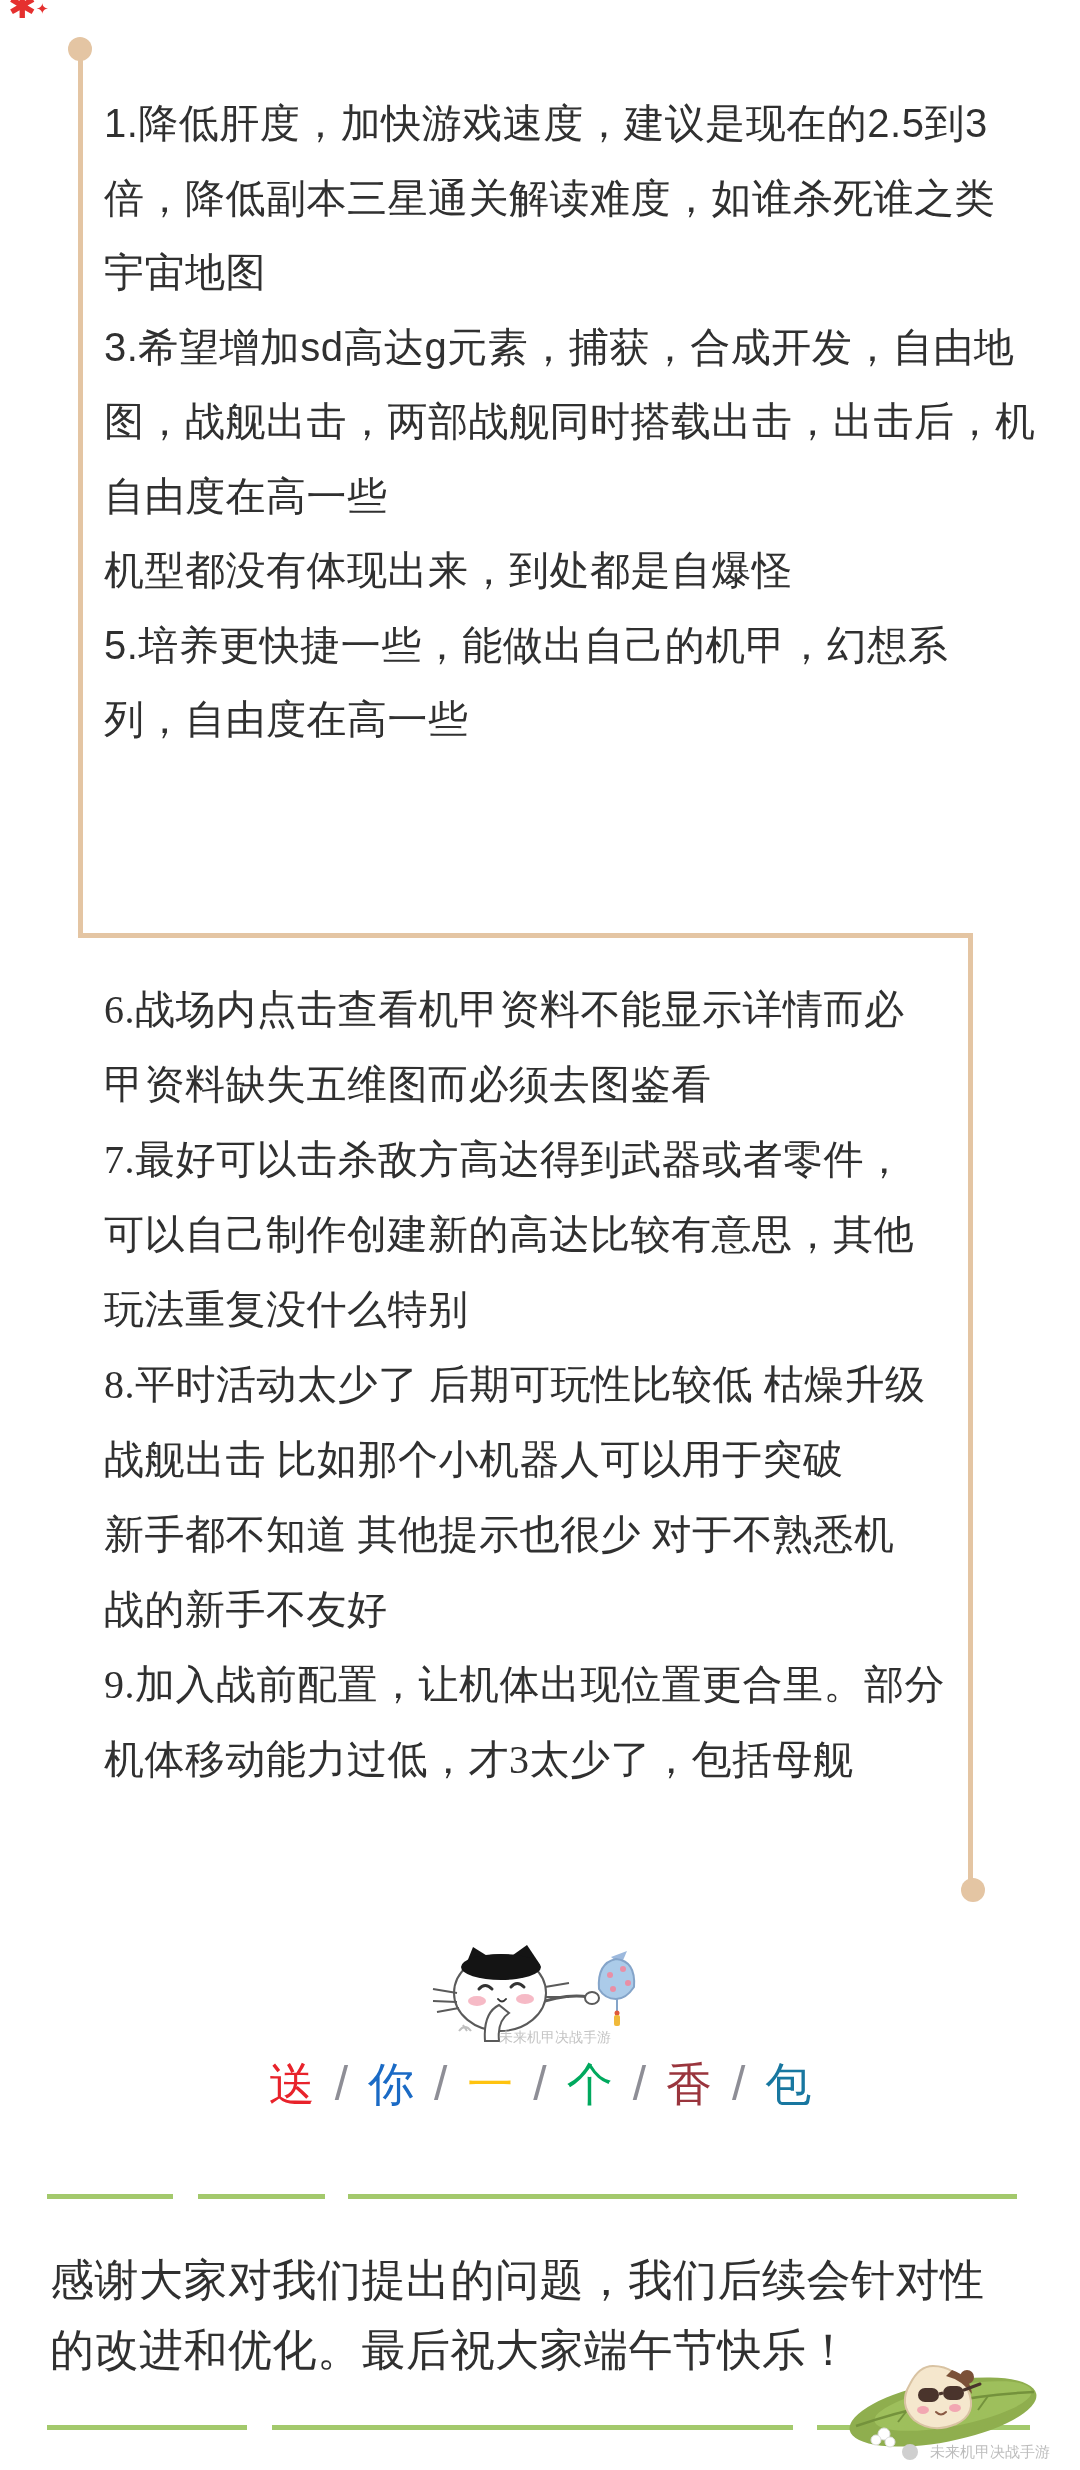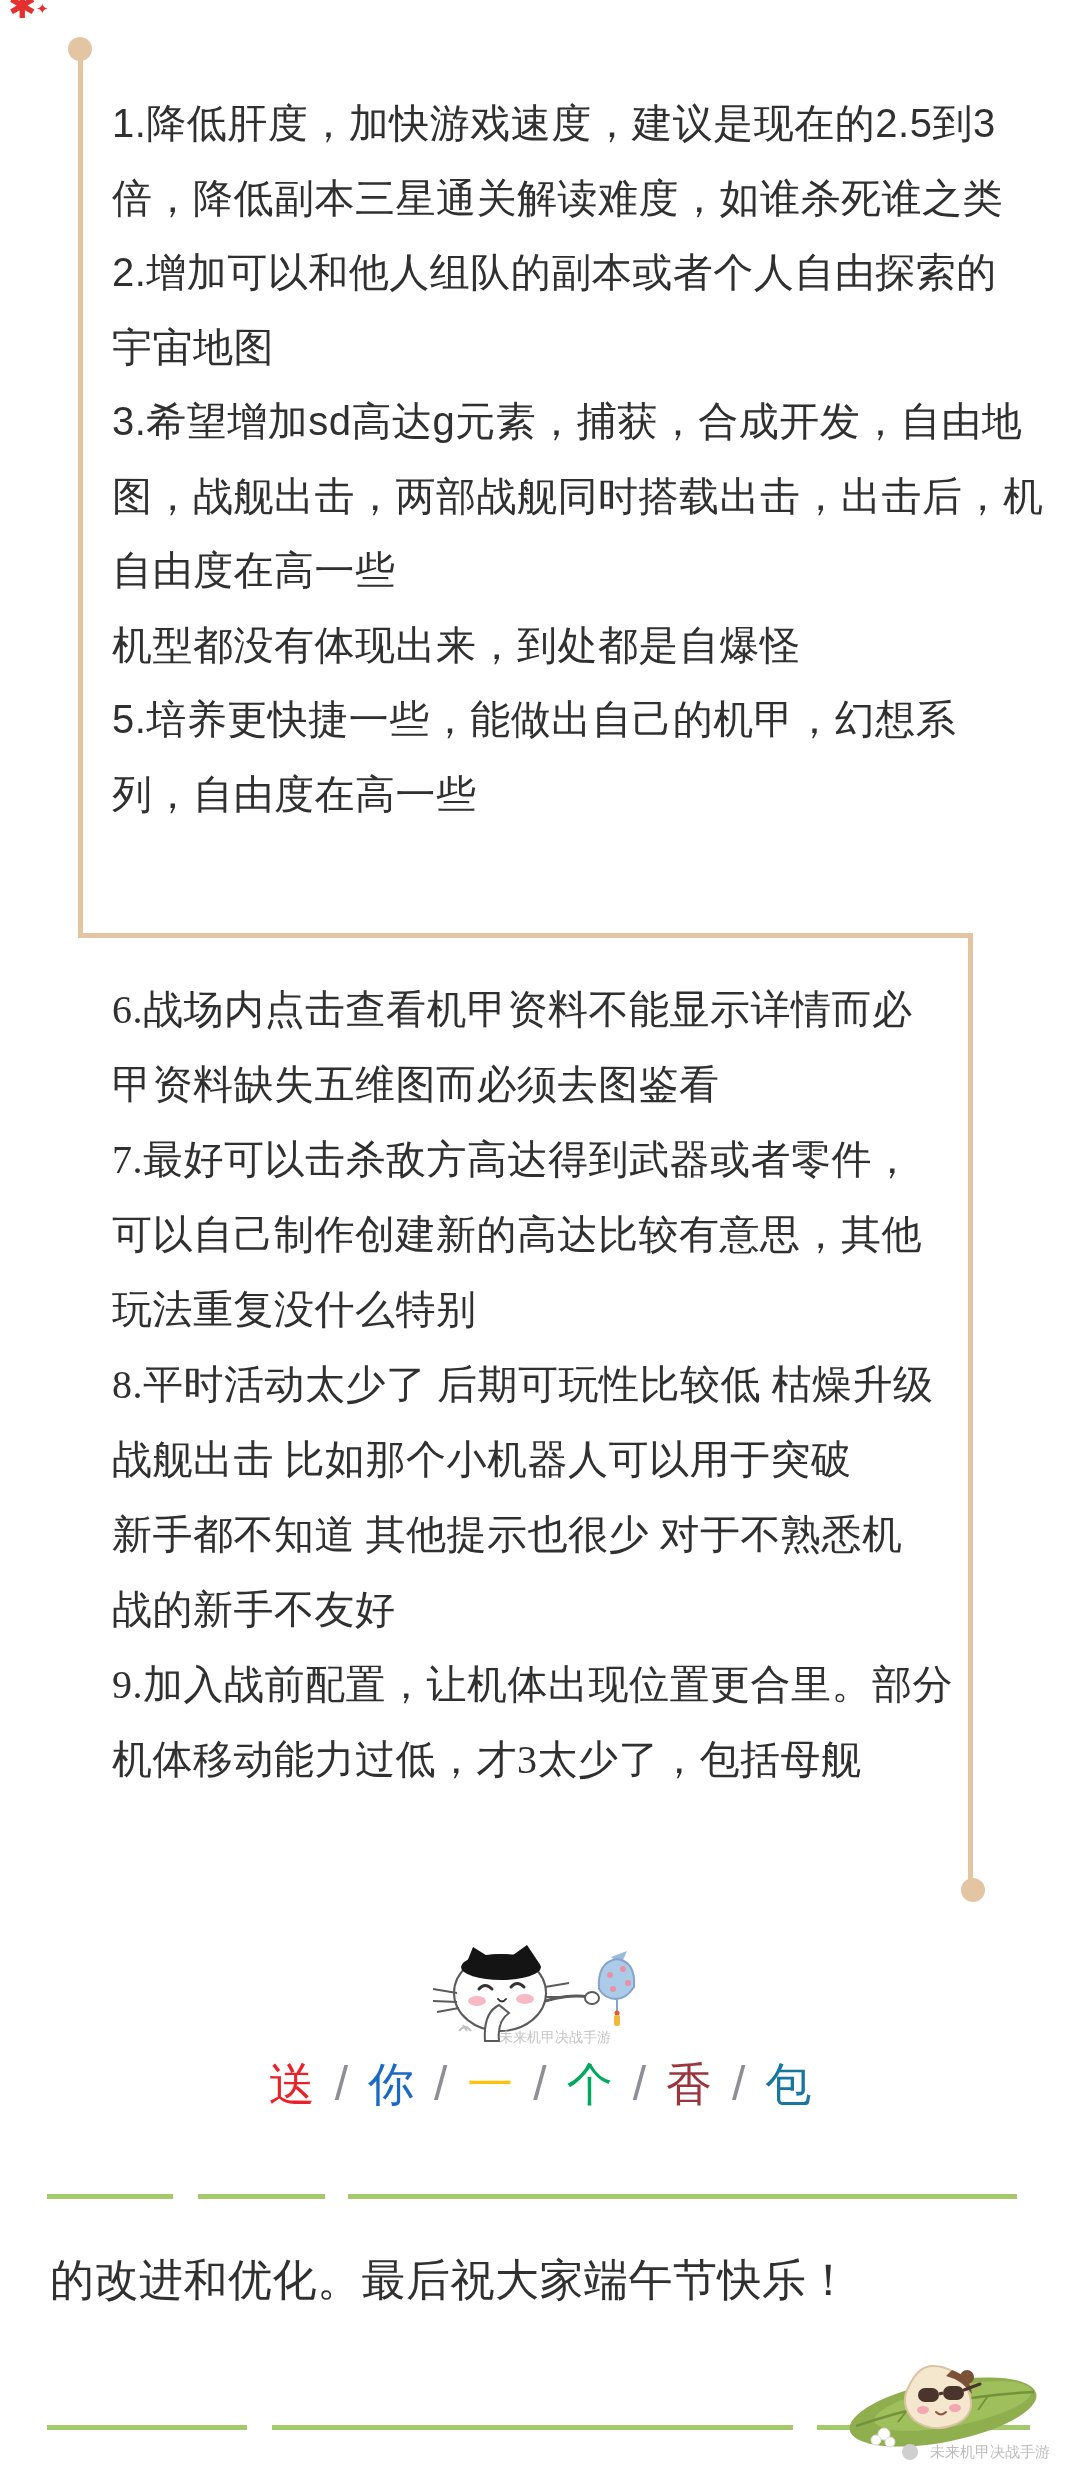--- a/index.html
+++ b/index.html
@@ -9,21 +9,21 @@
   }
   
   .dot{position:absolute;width:24px;height:24px;border-radius:50%;background:#e4c5a3;}
   .dot-top{left:68px;top:37px;}
   .dot-bottom{left:961px;top:1878px;}
   .vline{position:absolute;width:5px;background:#e4c5a3;}
   .vline-left{left:78px;top:58px;height:879px;}
   .vline-right{left:968px;top:933px;height:947px;}
   .hline{position:absolute;left:78px;top:933px;width:895px;height:5px;background:#e4c5a3;}
   
-  .txt{position:absolute;left:112px;white-space:nowrap;}
+  .txt{position:absolute;left:104px;white-space:nowrap;}
   .p1{top:86px;font-size:40px;line-height:74.5px;}
   .p2{top:972px;font-size:40px;line-height:75px;font-family:Liberation Serif, serif;}
   .ln{letter-spacing:0.5px;}
   
   .gift{position:absolute;left:0;top:2054px;width:1080px;height:62px;
         display:flex;justify-content:center;align-items:center;gap:20px;}
   .gift .ch{font-size:46px;font-weight:500;}
   .gift .sl{font-size:48px;font-weight:300;transform:translateY(-2px);}
   
   .gline{position:absolute;height:5px;background:#a3c96c;}
@@ -53,21 +53,20 @@
 
   <div class="dot dot-top"></div>
   <div class="vline vline-left"></div>
   <div class="hline"></div>
   <div class="vline vline-right"></div>
   <div class="dot dot-bottom"></div>
 
   <div class="txt p1">
     <div class="ln">1.降低肝度，加快游戏速度，建议是现在的2.5到3</div>
     <div class="ln">倍，降低副本三星通关解读难度，如谁杀死谁之类</div>
-    <div class="ln">2.增加可以和他人组队的副本或者个人自由探索的</div>
     <div class="ln">宇宙地图</div>
     <div class="ln">3.希望增加sd高达g元素，捕获，合成开发，自由地</div>
     <div class="ln">图，战舰出击，两部战舰同时搭载出击，出击后，机</div>
     <div class="ln">自由度在高一些</div>
     <div class="ln">机型都没有体现出来，到处都是自爆怪</div>
     <div class="ln">5.培养更快捷一些，能做出自己的机甲，幻想系</div>
     <div class="ln">列，自由度在高一些</div>
   </div>
 
   <div class="txt p2">
@@ -137,20 +136,21 @@
     <span class="ch" style="color: rgb(154, 53, 61);">香</span>
     <span class="sl" style="color: rgb(142, 142, 150);">/</span>
     <span class="ch" style="color: rgb(24, 119, 160);">包</span>
   </div>
 
   <div class="gline gt1"></div>
   <div class="gline gt2"></div>
   <div class="gline gt3"></div>
 
   <div class="footer">
+    <div class="ln">感谢大家对我们提出的问题，我们后续会针对性</div>
     <div class="ln">的改进和优化。最后祝大家端午节快乐！</div>
   </div>
 
   <div class="gline gb1"></div>
   <div class="gline gb2"></div>
   <div class="gline gb3"></div>
 
   <svg class="zongzi-svg" width="230" height="112" viewBox="0 0 230 112">
     <g>
       <ellipse cx="115" cy="60" rx="95" ry="30" fill="#8fae4e" transform="rotate(-11 115 60)"></ellipse>

